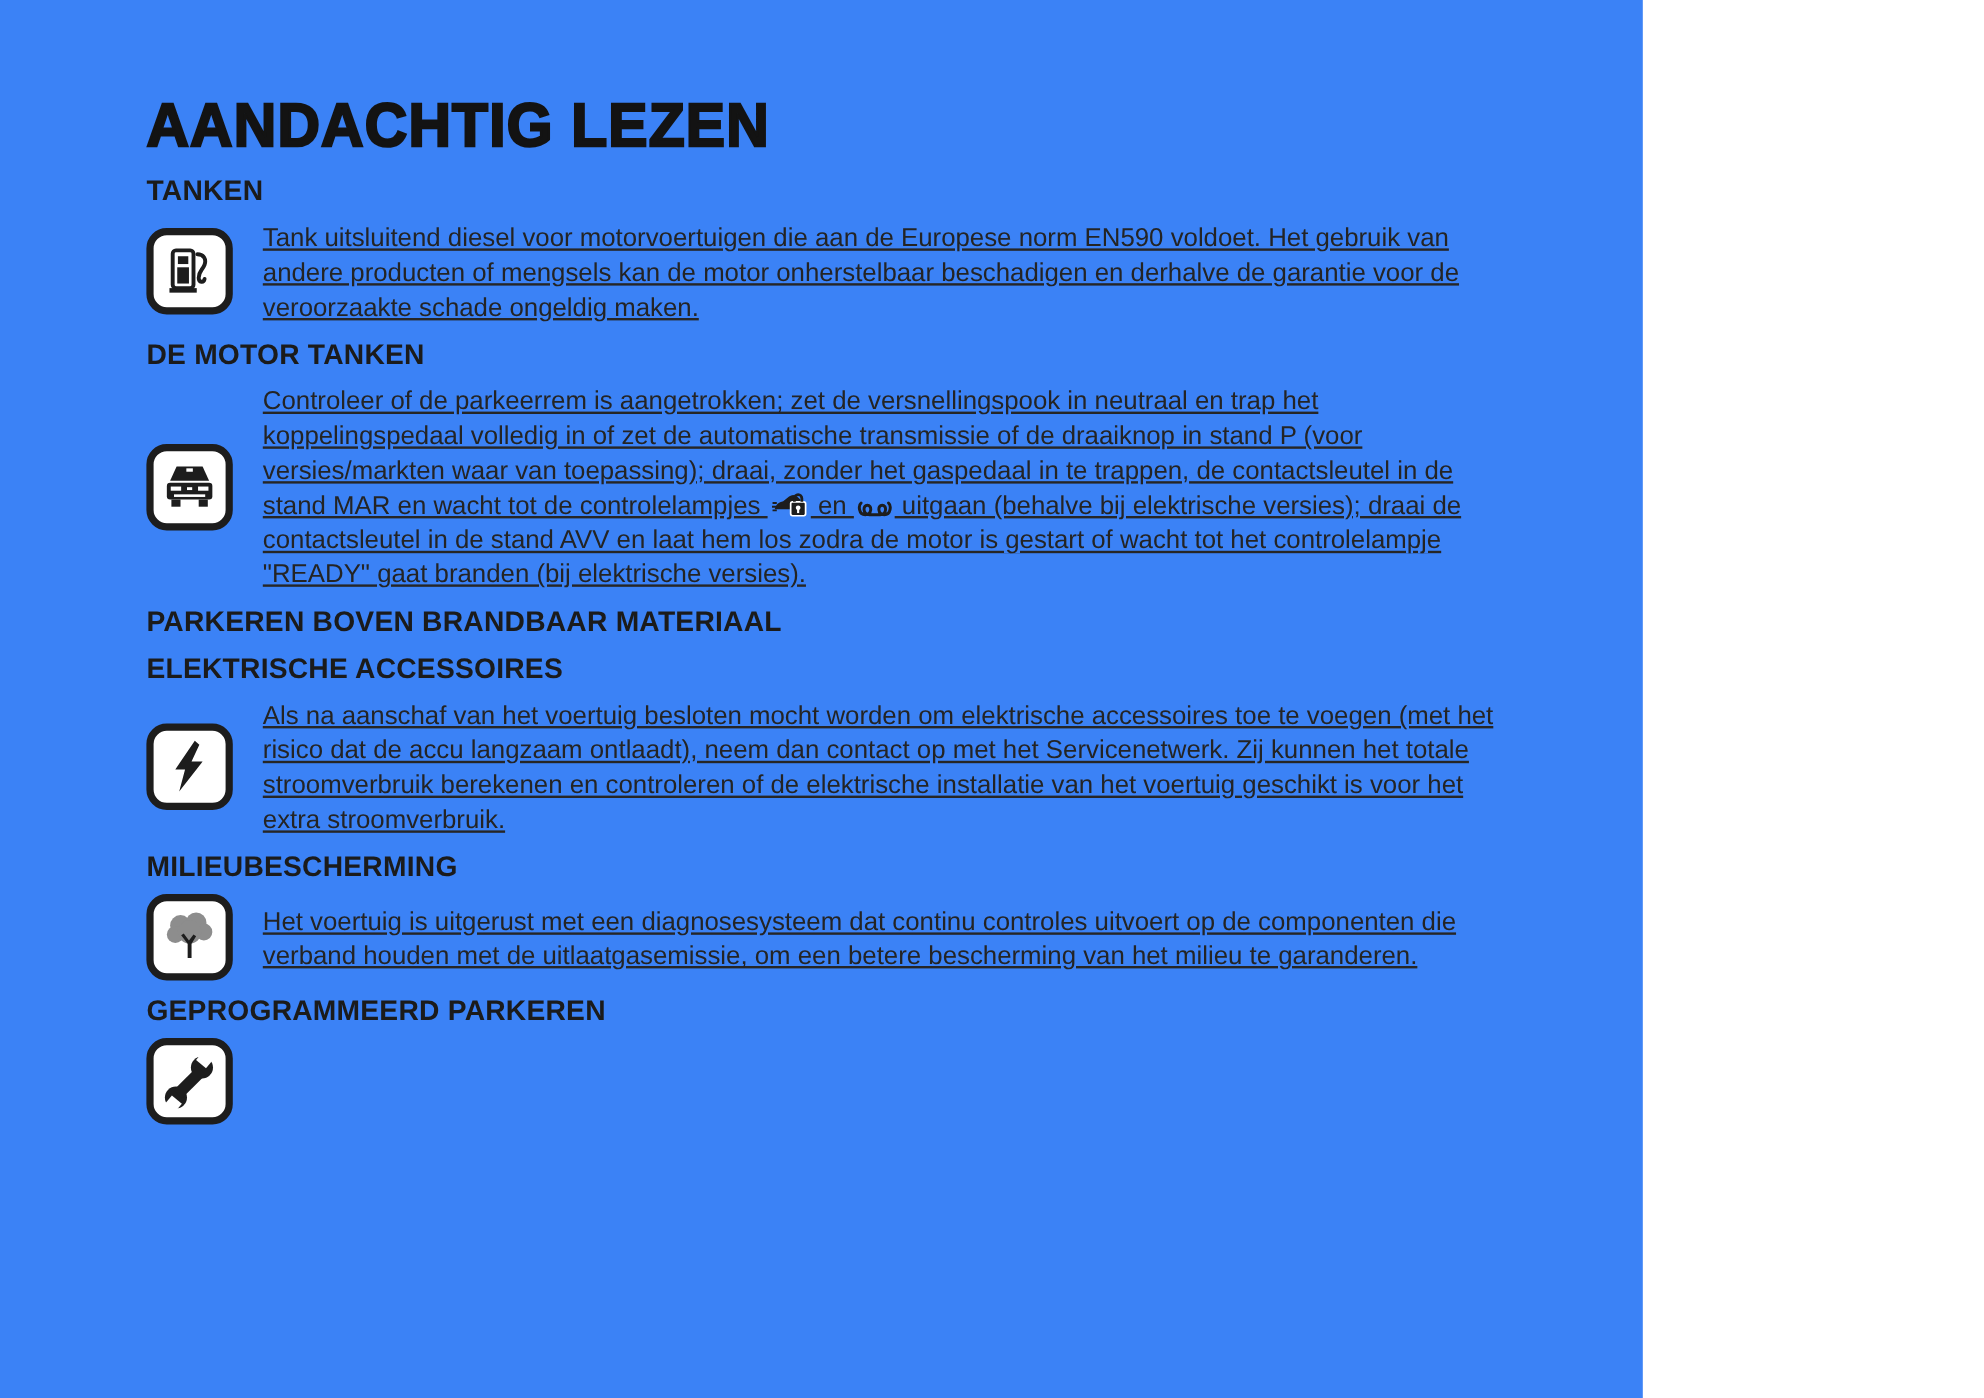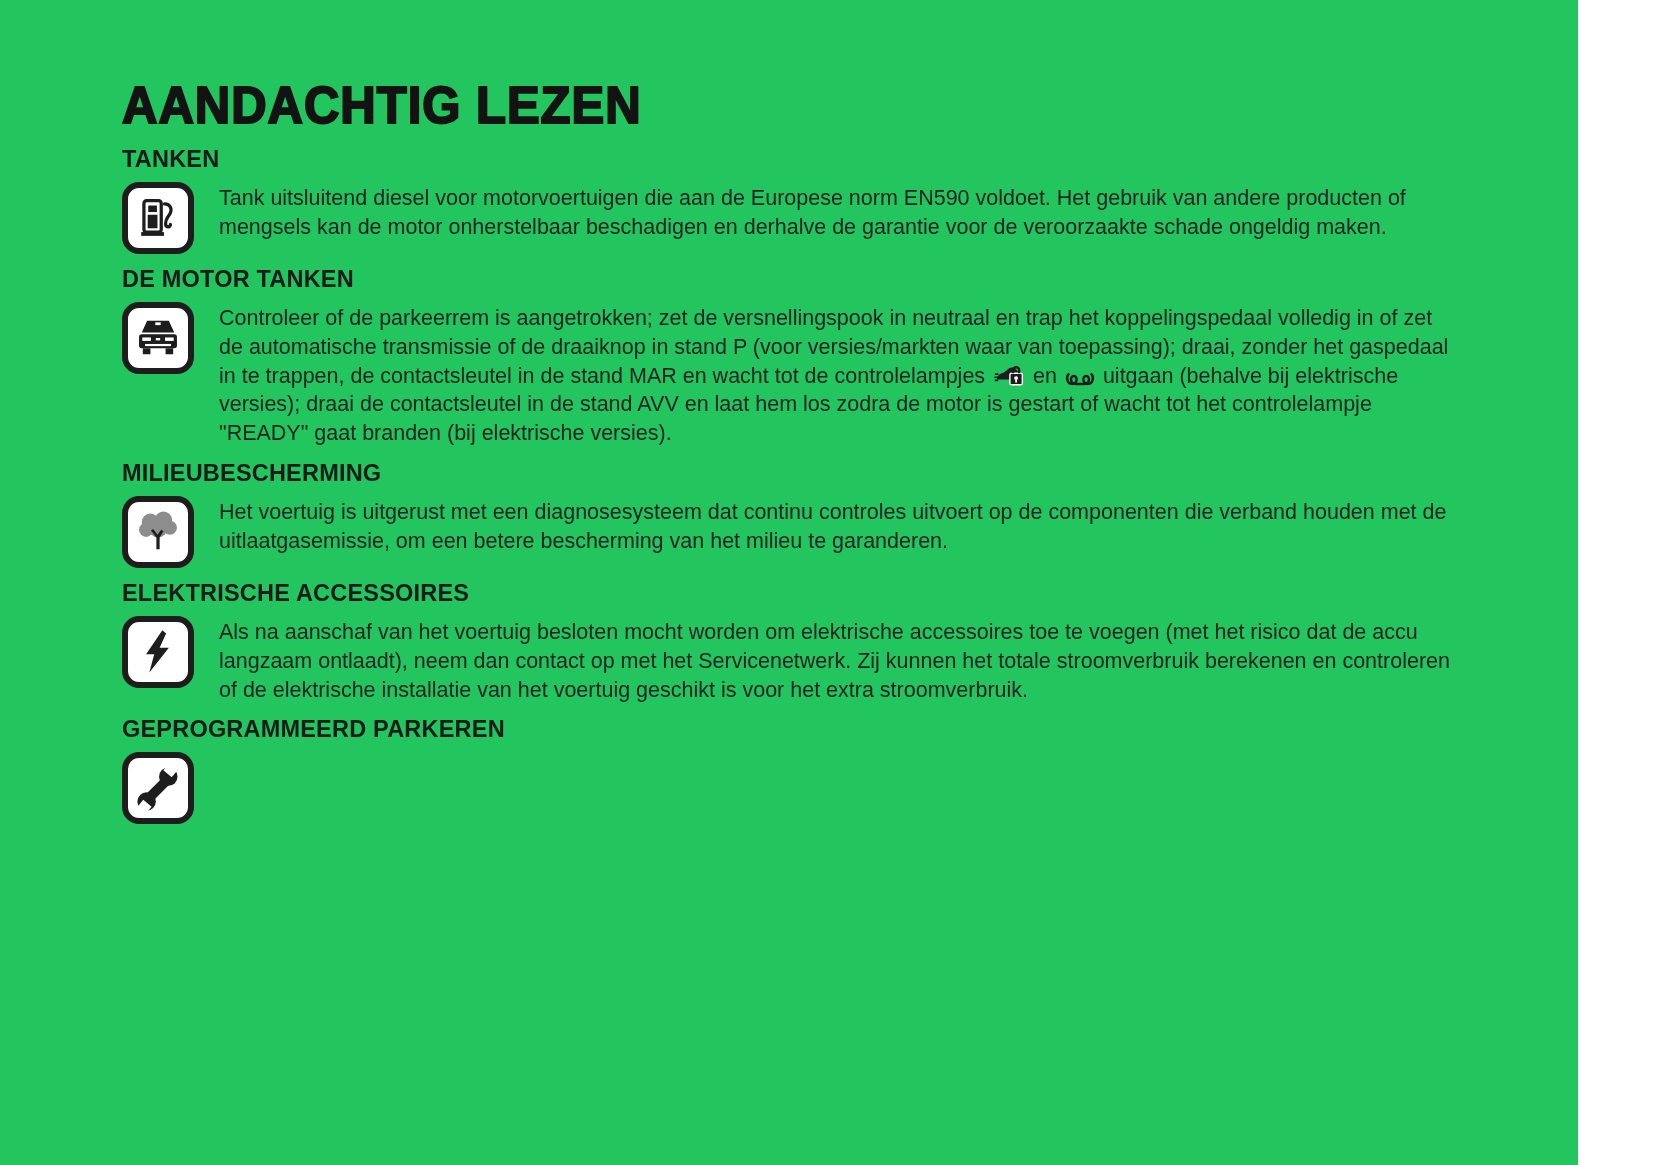--- a/index.html
+++ b/index.html
@@ -1,19 +1,19 @@
 <!DOCTYPE html>
 <html><head>
 <meta charset="utf-8">
 <style>
   html,body{margin:0;padding:0;background:#ffffff;}
   .page{
     position:relative;
-    width:1578px;height:1165px;
-    background:#22c55e;
+    width:1369px;height:1165px;
+    background:#3b82f6;
     font-family:"Liberation Sans", sans-serif;
     color:#262626;
     box-sizing:border-box;
     padding:76px 120px 0 122px;
     overflow:hidden;
   }
   .title{
     font-size:49px;
     font-weight:bold;
     letter-spacing:1px;
@@ -24,21 +24,21 @@
     transform-origin:left top;
   }
   .section{margin-bottom:9px;}
   .section h2{
     font-size:23.5px;
     font-weight:bold;
     color:#1b1b1b;
     margin:12px 0 9px 0;
     letter-spacing:0.2px;
   }
-  .row{display:flex;align-items:flex-start;}
+  .row{display:flex;align-items:center;text-decoration:underline;}
   .iconbox{
     flex:0 0 auto;
     width:60px;height:60px;
     border:6.5px solid #1d1d1d;
     border-radius:17px;
     background:#fff;
     display:flex;align-items:center;justify-content:center;
     margin-right:25px;
   }
   .iconbox svg{width:52px;height:52px;display:block;}
@@ -107,48 +107,49 @@
             <circle cx="26" cy="17.5" r="2.2" fill="#ffffff"></circle>
             <rect x="25" y="18.5" width="2" height="4" fill="#ffffff"></rect>
           </svg></span><span> en </span><span class="inline-icon"><svg width="30" height="17" viewBox="0 0 34 18" aria-hidden="true">
             <path d="M4 3 C1.5 5 1.5 14 8 14 C14.5 14 14.5 5 10 5 C5.5 5 5.5 14 12 14 L22 14 C28.5 14 28.5 5 24 5 C19.5 5 19.5 14 26 14 C32.5 14 32.5 5 30 3" fill="none" stroke="#1d1d1d" stroke-width="2.8" stroke-linecap="round"></path>
           </svg></span><span> uitgaan (behalve bij elektrische versies); draai de contactsleutel in de stand AVV en laat hem los zodra de motor is gestart of wacht tot het controlelampje "READY" gaat branden (bij elektrische versies).</span>
       </p>
     </div>
   </div>
 
   <div class="section">
+    <h2>PARKEREN BOVEN BRANDBAAR MATERIAAL</h2>
+  </div>
+
+  <div class="section">
+    <h2>ELEKTRISCHE ACCESSOIRES</h2>
+    <div class="row">
+      <div class="iconbox">
+        <svg viewBox="0 0 48 48" aria-hidden="true">
+          <polygon points="28,4 13,26 20.5,26 16,43 34,20 25.5,20 31.5,7" fill="#1d1d1d"></polygon>
+        </svg>
+      </div>
+      <p class="body">Als na aanschaf van het voertuig besloten mocht worden om elektrische accessoires toe te voegen (met het risico dat de accu langzaam ontlaadt), neem dan contact op met het Servicenetwerk. Zij kunnen het totale stroomverbruik berekenen en controleren of de elektrische installatie van het voertuig geschikt is voor het extra stroomverbruik.</p>
+    </div>
   </div>
 
   <div class="section">
     <h2>MILIEUBESCHERMING</h2>
     <div class="row">
       <div class="iconbox">
         <svg viewBox="0 0 48 48" aria-hidden="true">
           <circle cx="17" cy="15" r="8" fill="#8d8d8d"></circle>
           <circle cx="29" cy="13" r="8" fill="#8d8d8d"></circle>
           <circle cx="35" cy="20" r="6.5" fill="#8d8d8d"></circle>
           <circle cx="13" cy="22" r="6.5" fill="#8d8d8d"></circle>
           <circle cx="24" cy="20" r="9" fill="#8d8d8d"></circle>
           <path d="M22.5 40 L22.5 29 L17.5 22.5 L19.5 21.2 L23.5 26.5 L27 22 L29 23.3 L25.5 29 L25.5 40 Z" fill="#1d1d1d"></path>
         </svg>
       </div>
       <p class="body">Het voertuig is uitgerust met een diagnosesysteem dat continu controles uitvoert op de componenten die verband houden met de uitlaatgasemissie, om een betere bescherming van het milieu te garanderen.</p>
-    </div>
-  </div>
-
-  <div class="section">
-    <h2>ELEKTRISCHE ACCESSOIRES</h2>
-    <div class="row">
-      <div class="iconbox">
-        <svg viewBox="0 0 48 48" aria-hidden="true">
-          <polygon points="28,4 13,26 20.5,26 16,43 34,20 25.5,20 31.5,7" fill="#1d1d1d"></polygon>
-        </svg>
-      </div>
-      <p class="body">Als na aanschaf van het voertuig besloten mocht worden om elektrische accessoires toe te voegen (met het risico dat de accu langzaam ontlaadt), neem dan contact op met het Servicenetwerk. Zij kunnen het totale stroomverbruik berekenen en controleren of de elektrische installatie van het voertuig geschikt is voor het extra stroomverbruik.</p>
     </div>
   </div>
 
   <div class="section">
     <h2>GEPROGRAMMEERD PARKEREN</h2>
     <div class="row">
       <div class="iconbox">
         <svg viewBox="0 0 48 48" aria-hidden="true">
           <circle cx="33.5" cy="13.5" r="8.5" fill="#1d1d1d"></circle>
           <rect x="31" y="2" width="10" height="10" fill="#ffffff" transform="rotate(40 36 7)"></rect>

